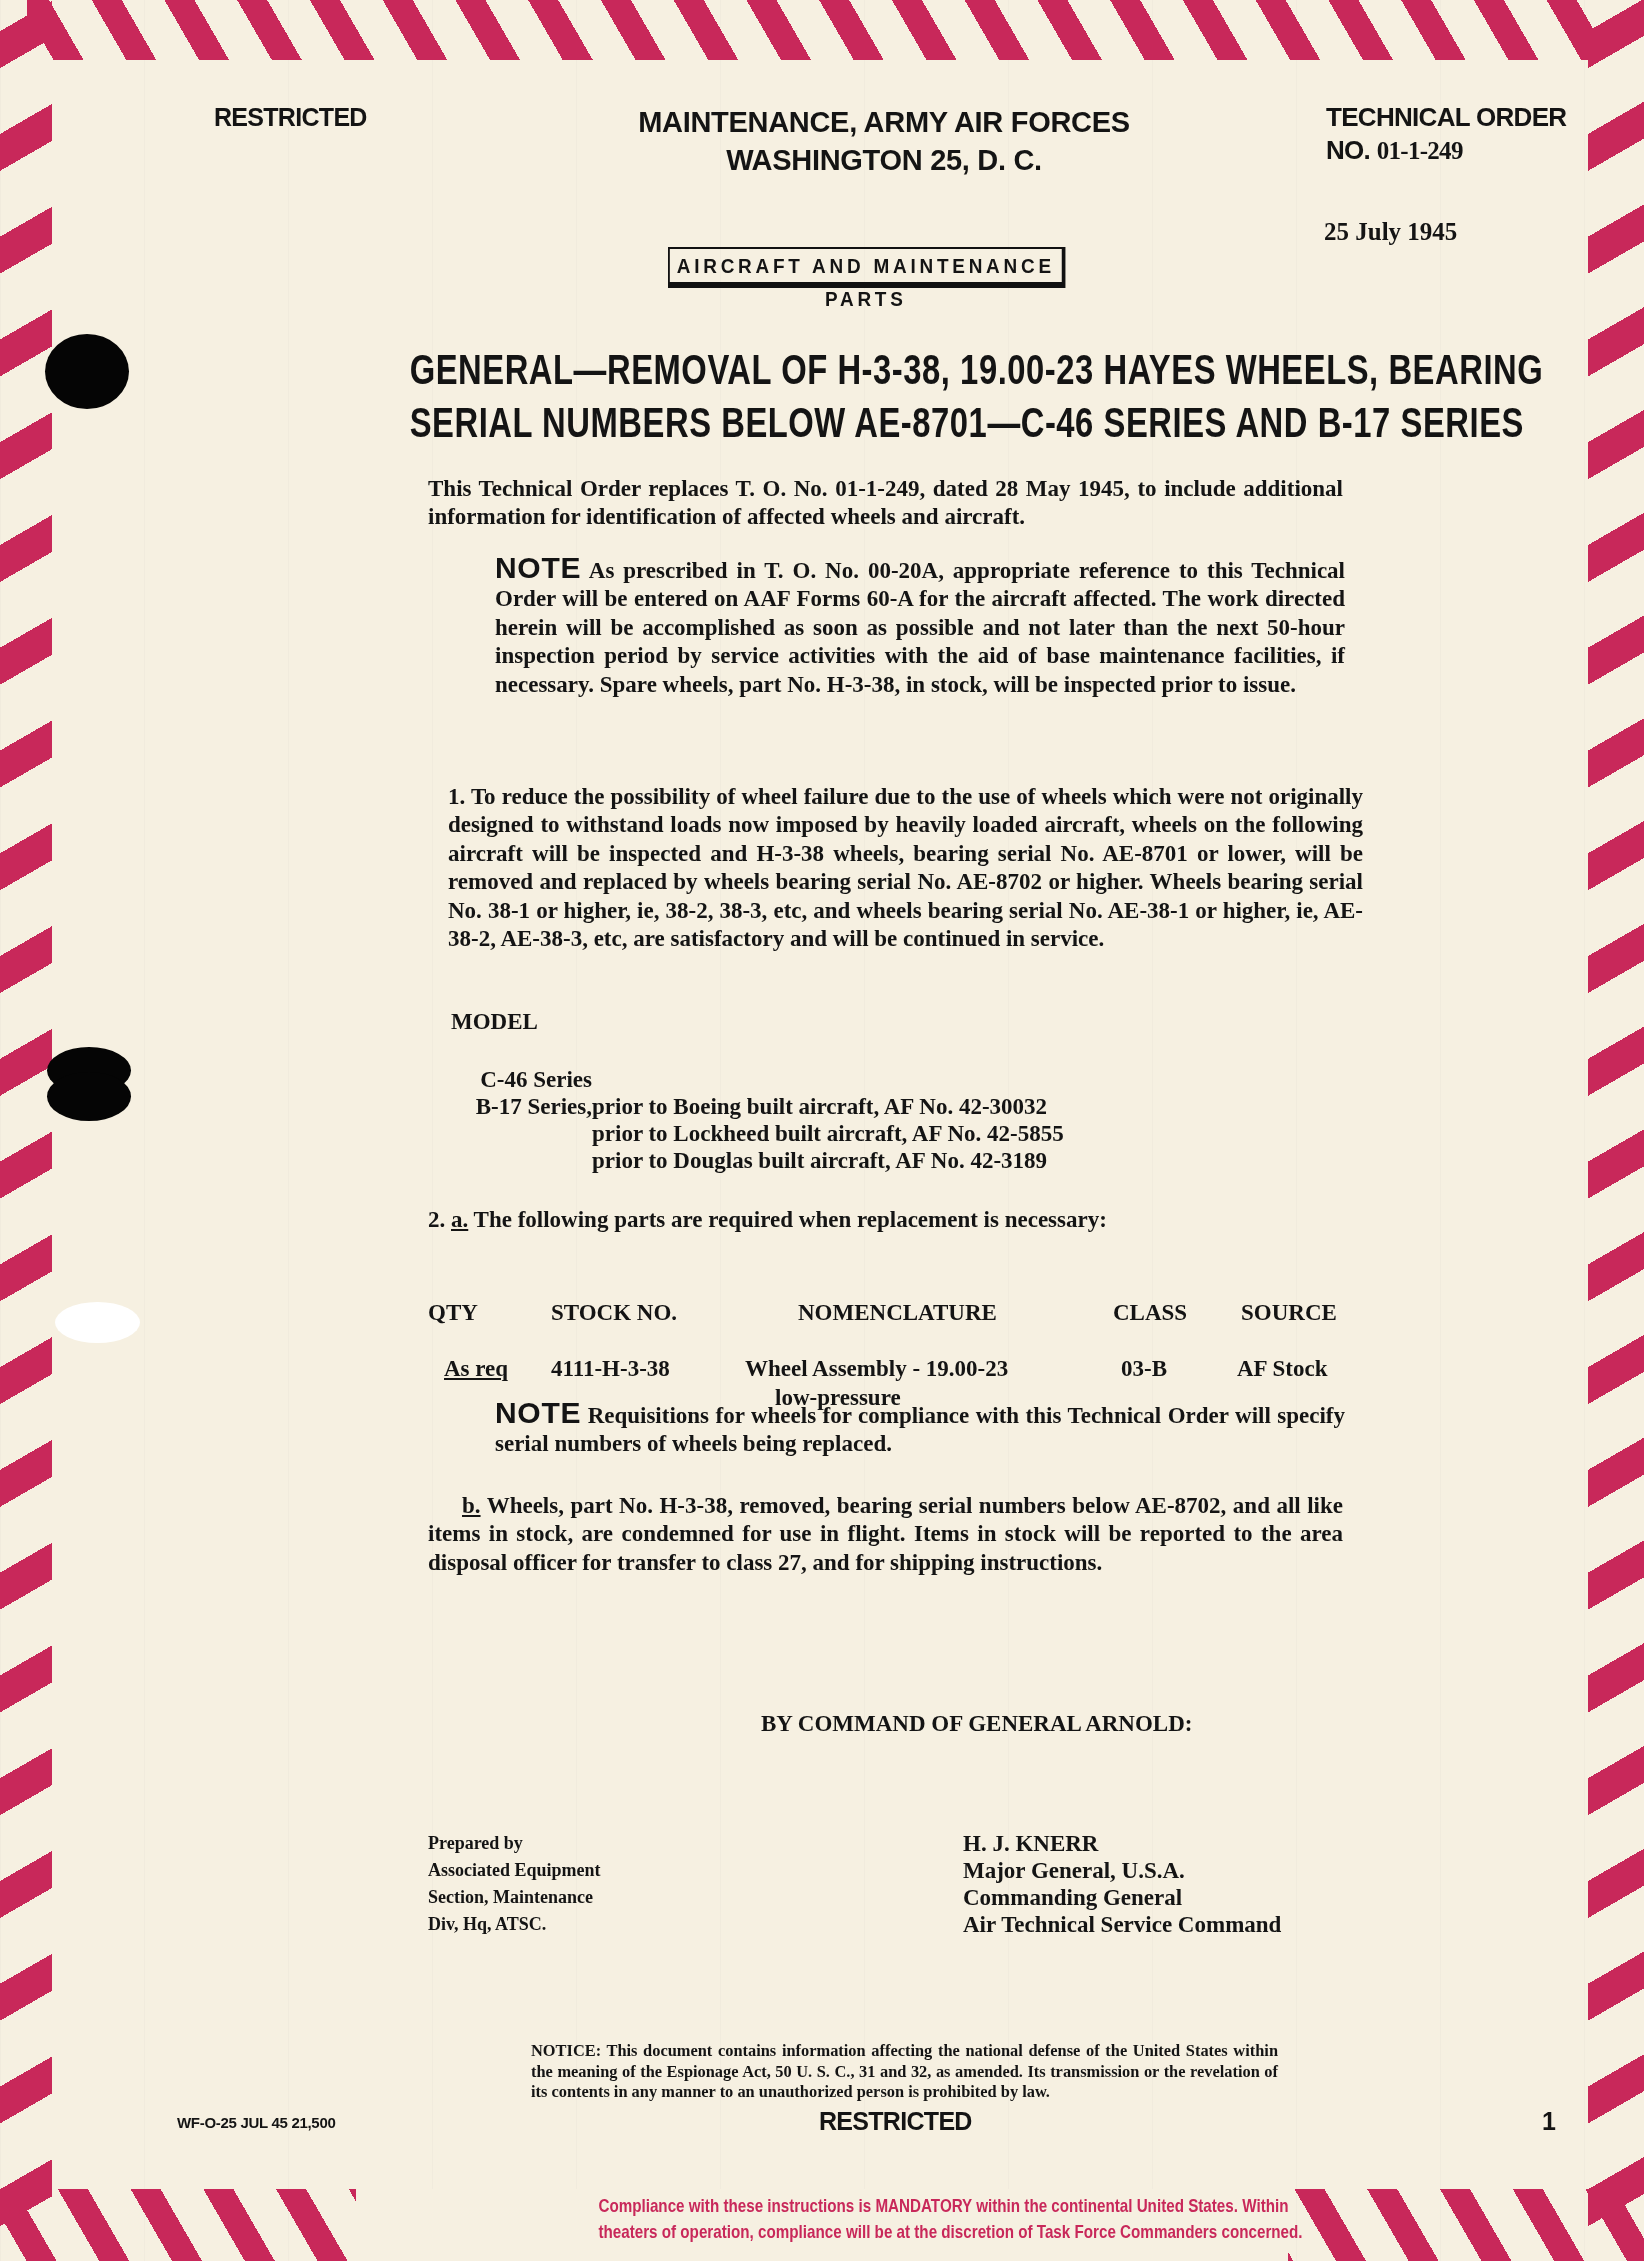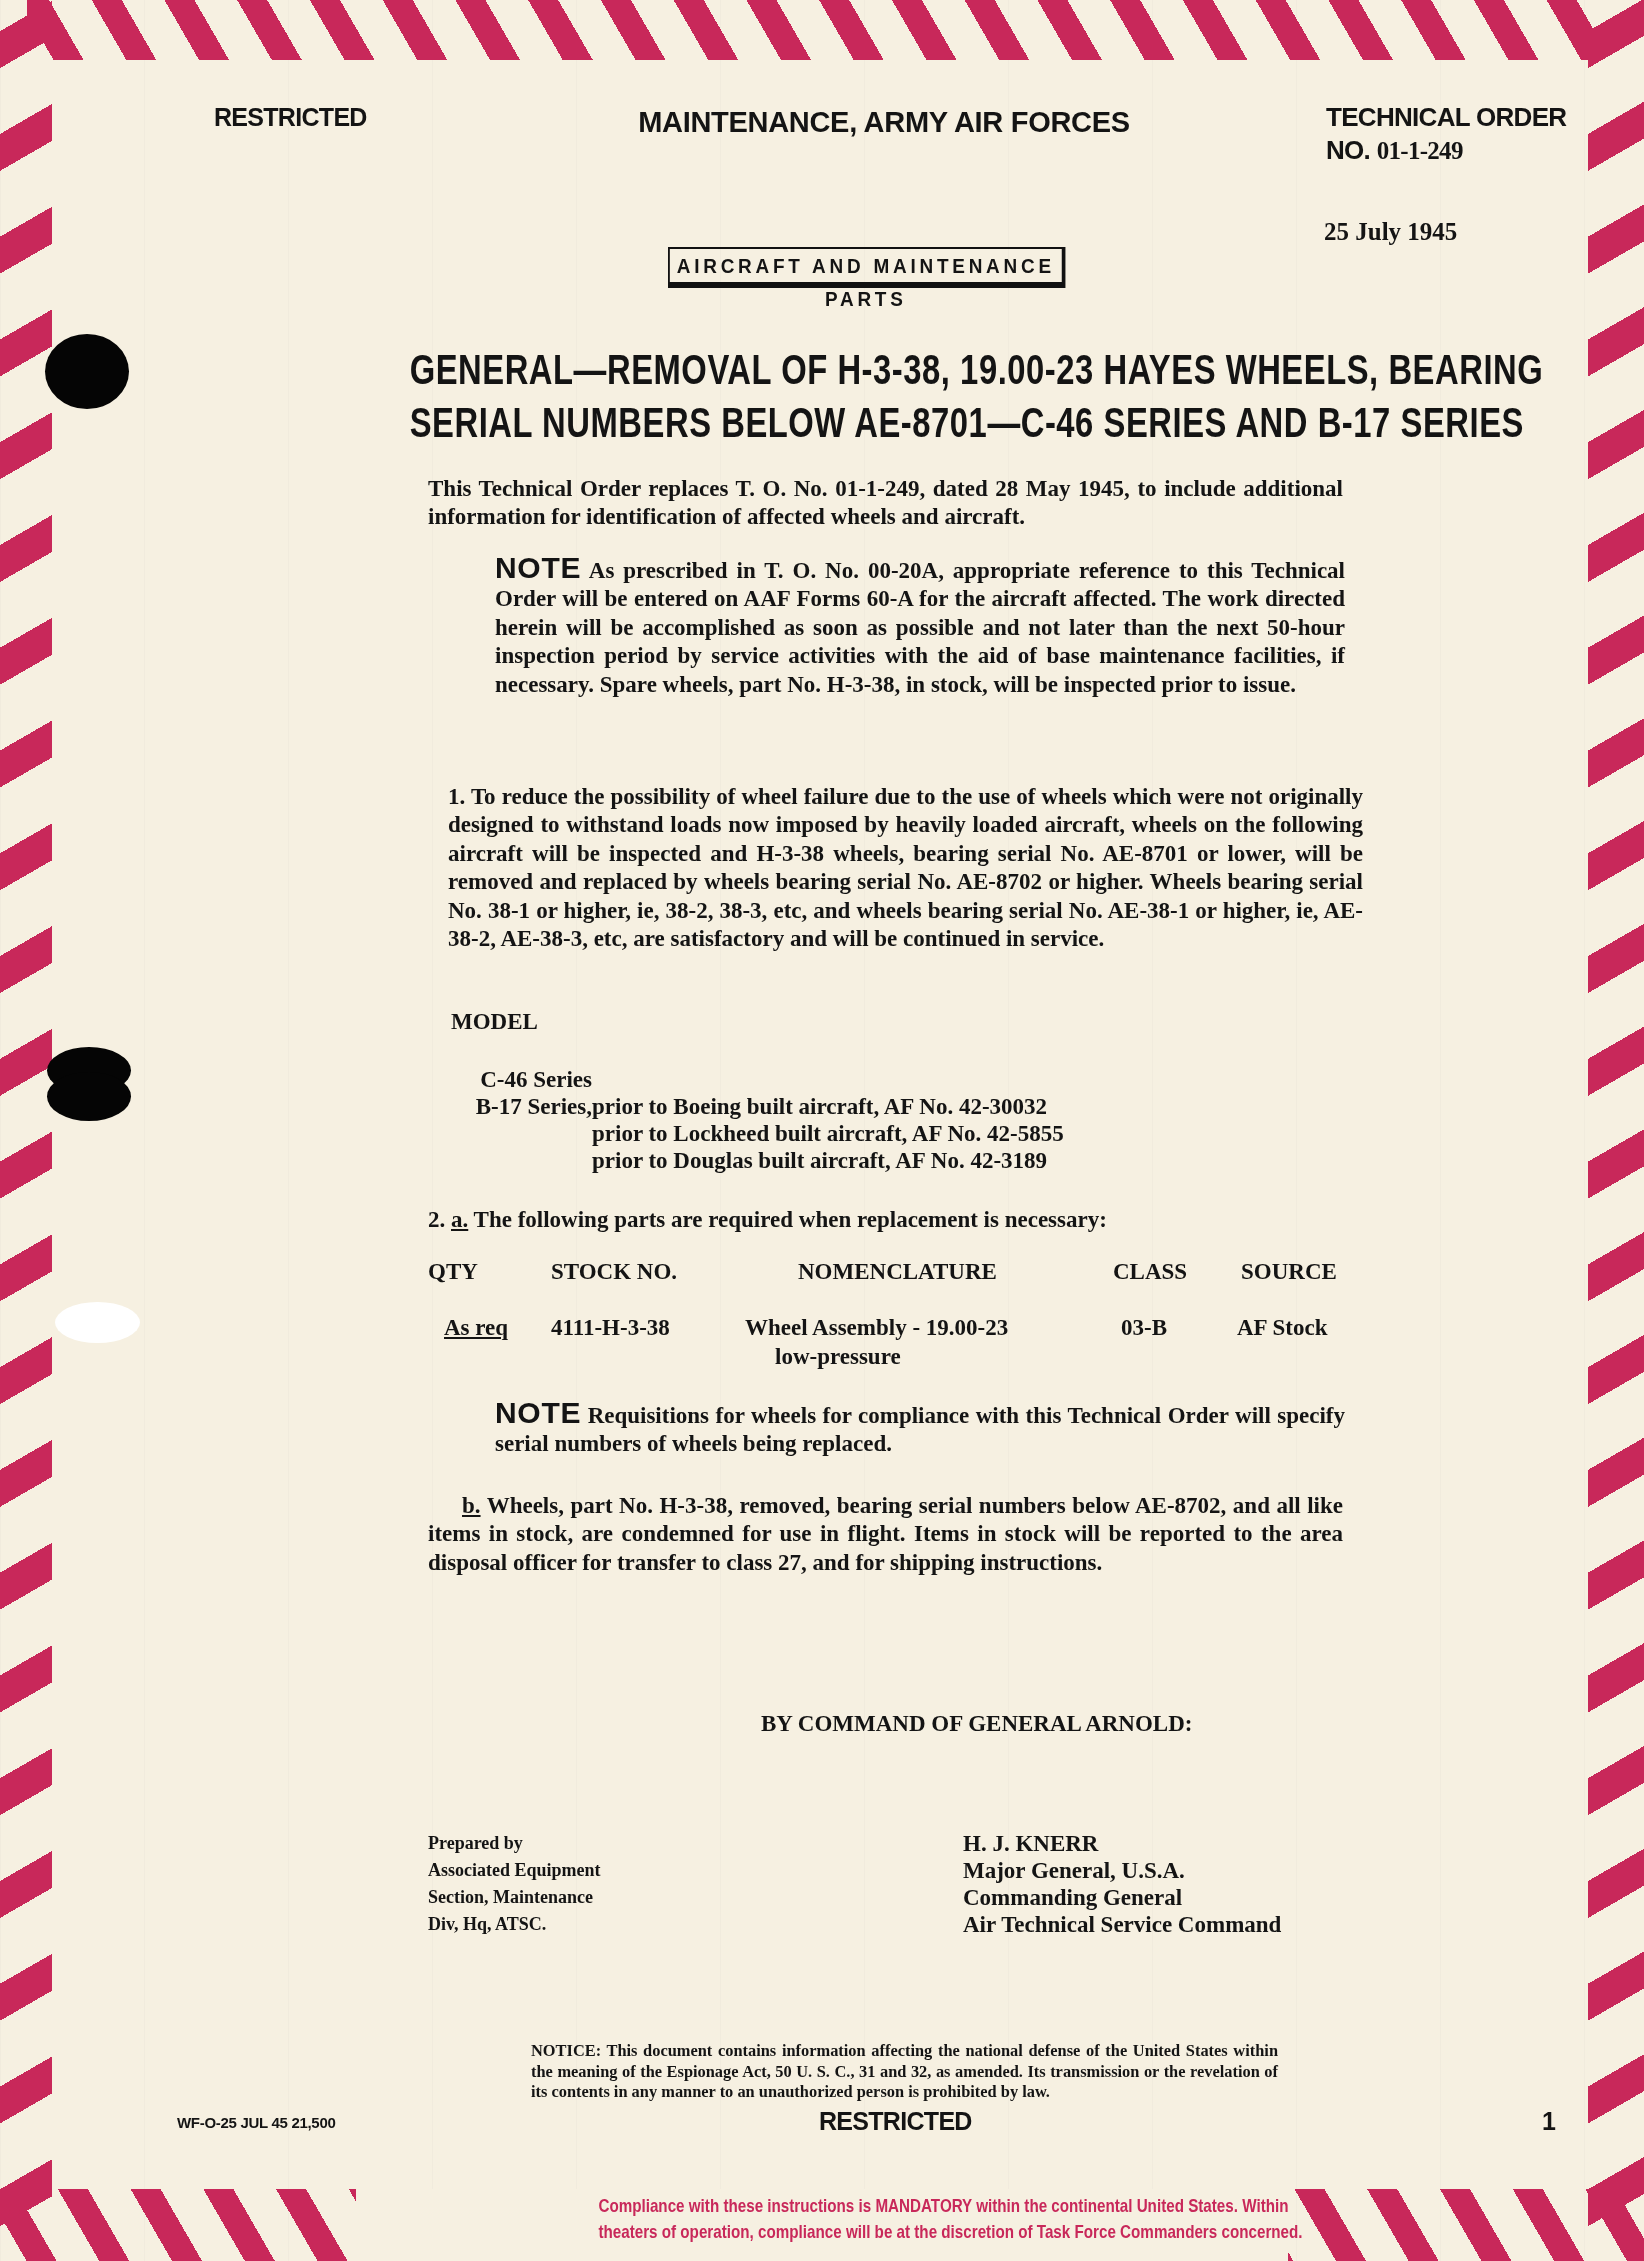--- a/index.html
+++ b/index.html
@@ -67,21 +67,21 @@
   .note1 { left: 495px; top: 554px; width: 850px; }
   .note-label { font-family: "Liberation Sans", sans-serif; font-weight: 900; font-size: 30px; letter-spacing: 0.7px; }
   .para1 { left: 428px; top: 783px; width: 915px; margin-left: 20px; }
   .model-head { left: 451px; top: 1009px; font-size: 23px; font-weight: bold; }
   .models { left: 428px; top: 1066px; font-size: 23px; font-weight: bold; line-height: 27px; }
   .models .row { display: flex; }
   .models .series { width: 164px; text-align: right; }
   .para2a { left: 428px; top: 1207px; font-size: 23px; font-weight: bold; }
   .u { text-decoration: underline; }
   .parts-table { position: absolute; left: 428px; top: 1259px; font-size: 23px; font-weight: bold; }
-  .parts-table .cell { position: absolute; white-space: nowrap; }
+  .parts-table .cell { position: absolute; white-space: nowrap; margin-top: 41px; }
   .note2 { left: 495px; top: 1399px; width: 850px; }
   .para2b { left: 428px; top: 1492px; width: 915px; }
   .command { left: 761px; top: 1711px; font-size: 23px; font-weight: bold; }
   .prepared { left: 428px; top: 1830px; font-size: 18px; font-weight: bold; line-height: 27px; }
   .signer { left: 963px; top: 1830px; font-size: 23px; font-weight: bold; line-height: 27px; }
   .notice { left: 531px; top: 2041px; width: 747px; font-size: 16.4px; line-height: 20.6px; font-weight: bold; text-align: justify; }
   .restricted-bottom { left: 819px; top: 2107px; font-size: 25px; letter-spacing: -0.7px; }
   .print-code { left: 177px; top: 2114px; font-size: 15px; letter-spacing: -0.3px; }
   .page-num { left: 1542px; top: 2107px; font-size: 25px; }
   .compliance {
@@ -102,20 +102,21 @@
 
 <div class="hole black" style="left:45px;top:334px;width:84px;height:75px;"></div>
 <div class="hole black" style="left:47px;top:1047px;width:84px;height:47px;"></div>
 <div class="hole black" style="left:47px;top:1072px;width:84px;height:49px;"></div>
 <div class="hole white" style="left:55px;top:1302px;width:85px;height:41px;"></div>
 
 <div class="abs sans restricted-top">RESTRICTED</div>
 
 <div class="abs sans hq">
   <div>MAINTENANCE, ARMY AIR FORCES</div>
+  <div>WASHINGTON 25, D. C.</div>
 </div>
 
 <div class="abs sans to-label">
   <div>TECHNICAL ORDER</div>
   <div><span>NO.</span> <span class="to-num">01-1-249</span></div>
 </div>
 
 <div class="abs date">25 July 1945</div>
 
 <div class="category-box">AIRCRAFT AND MAINTENANCE PARTS</div>

